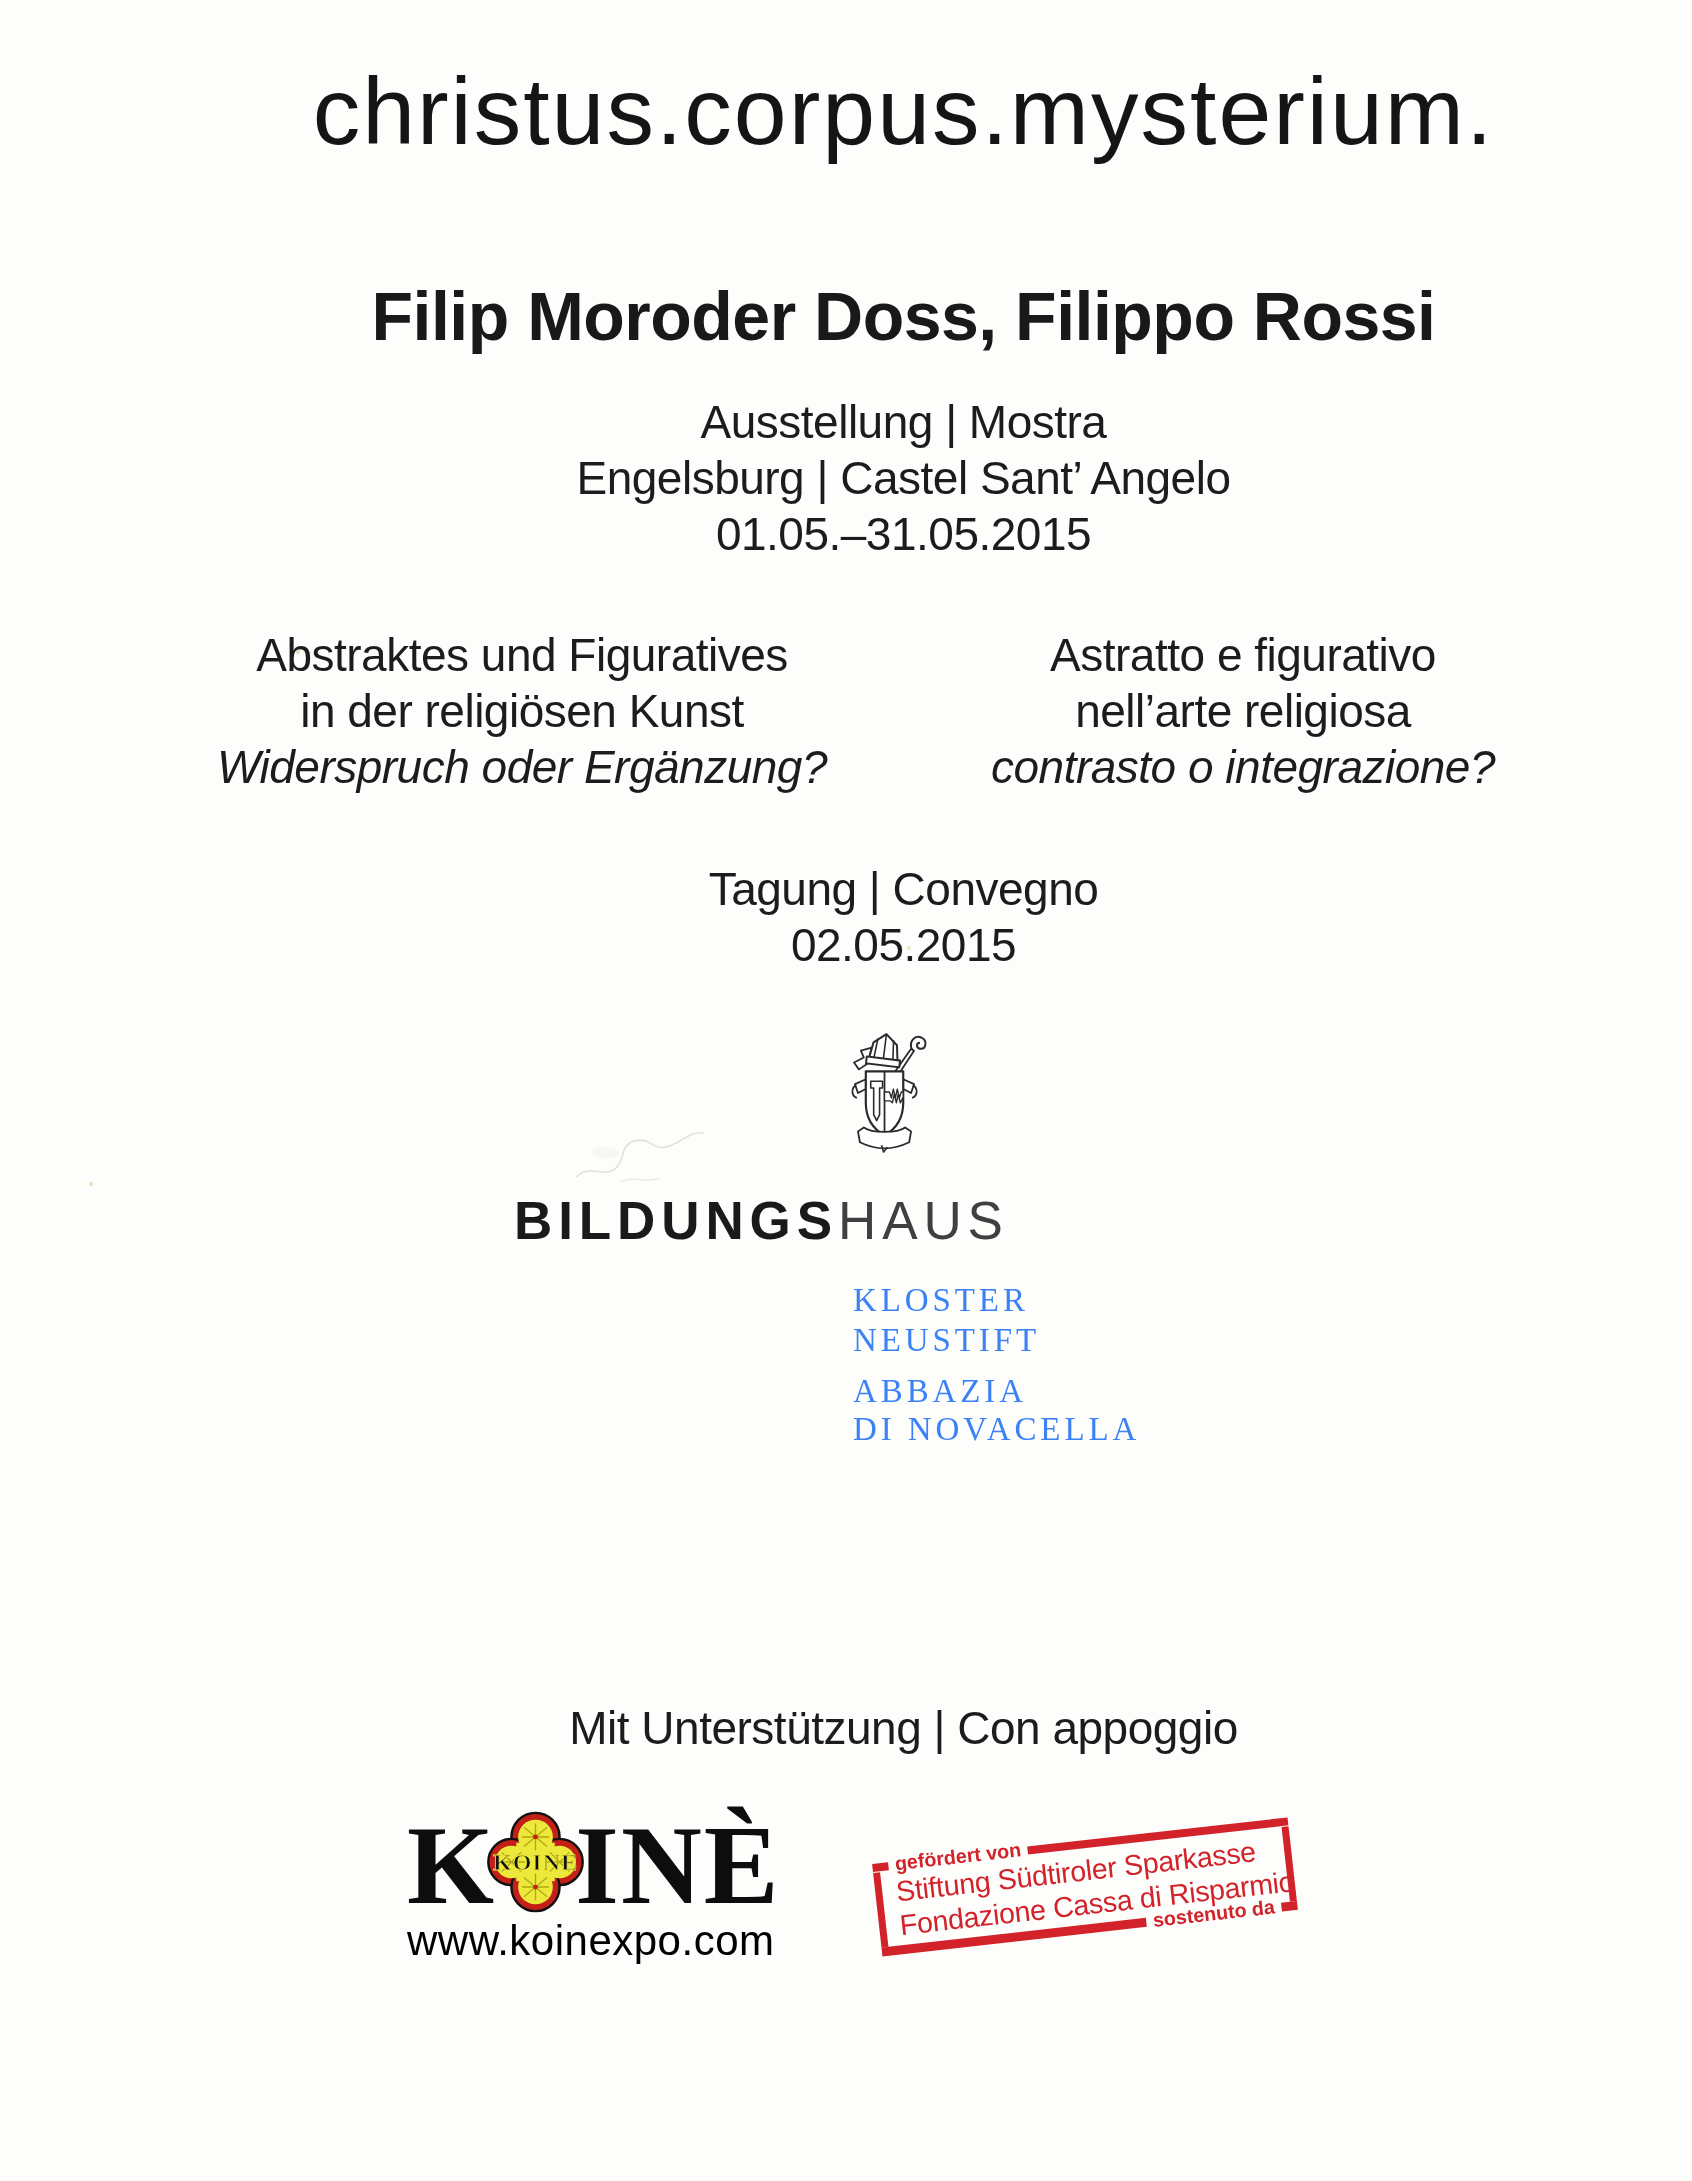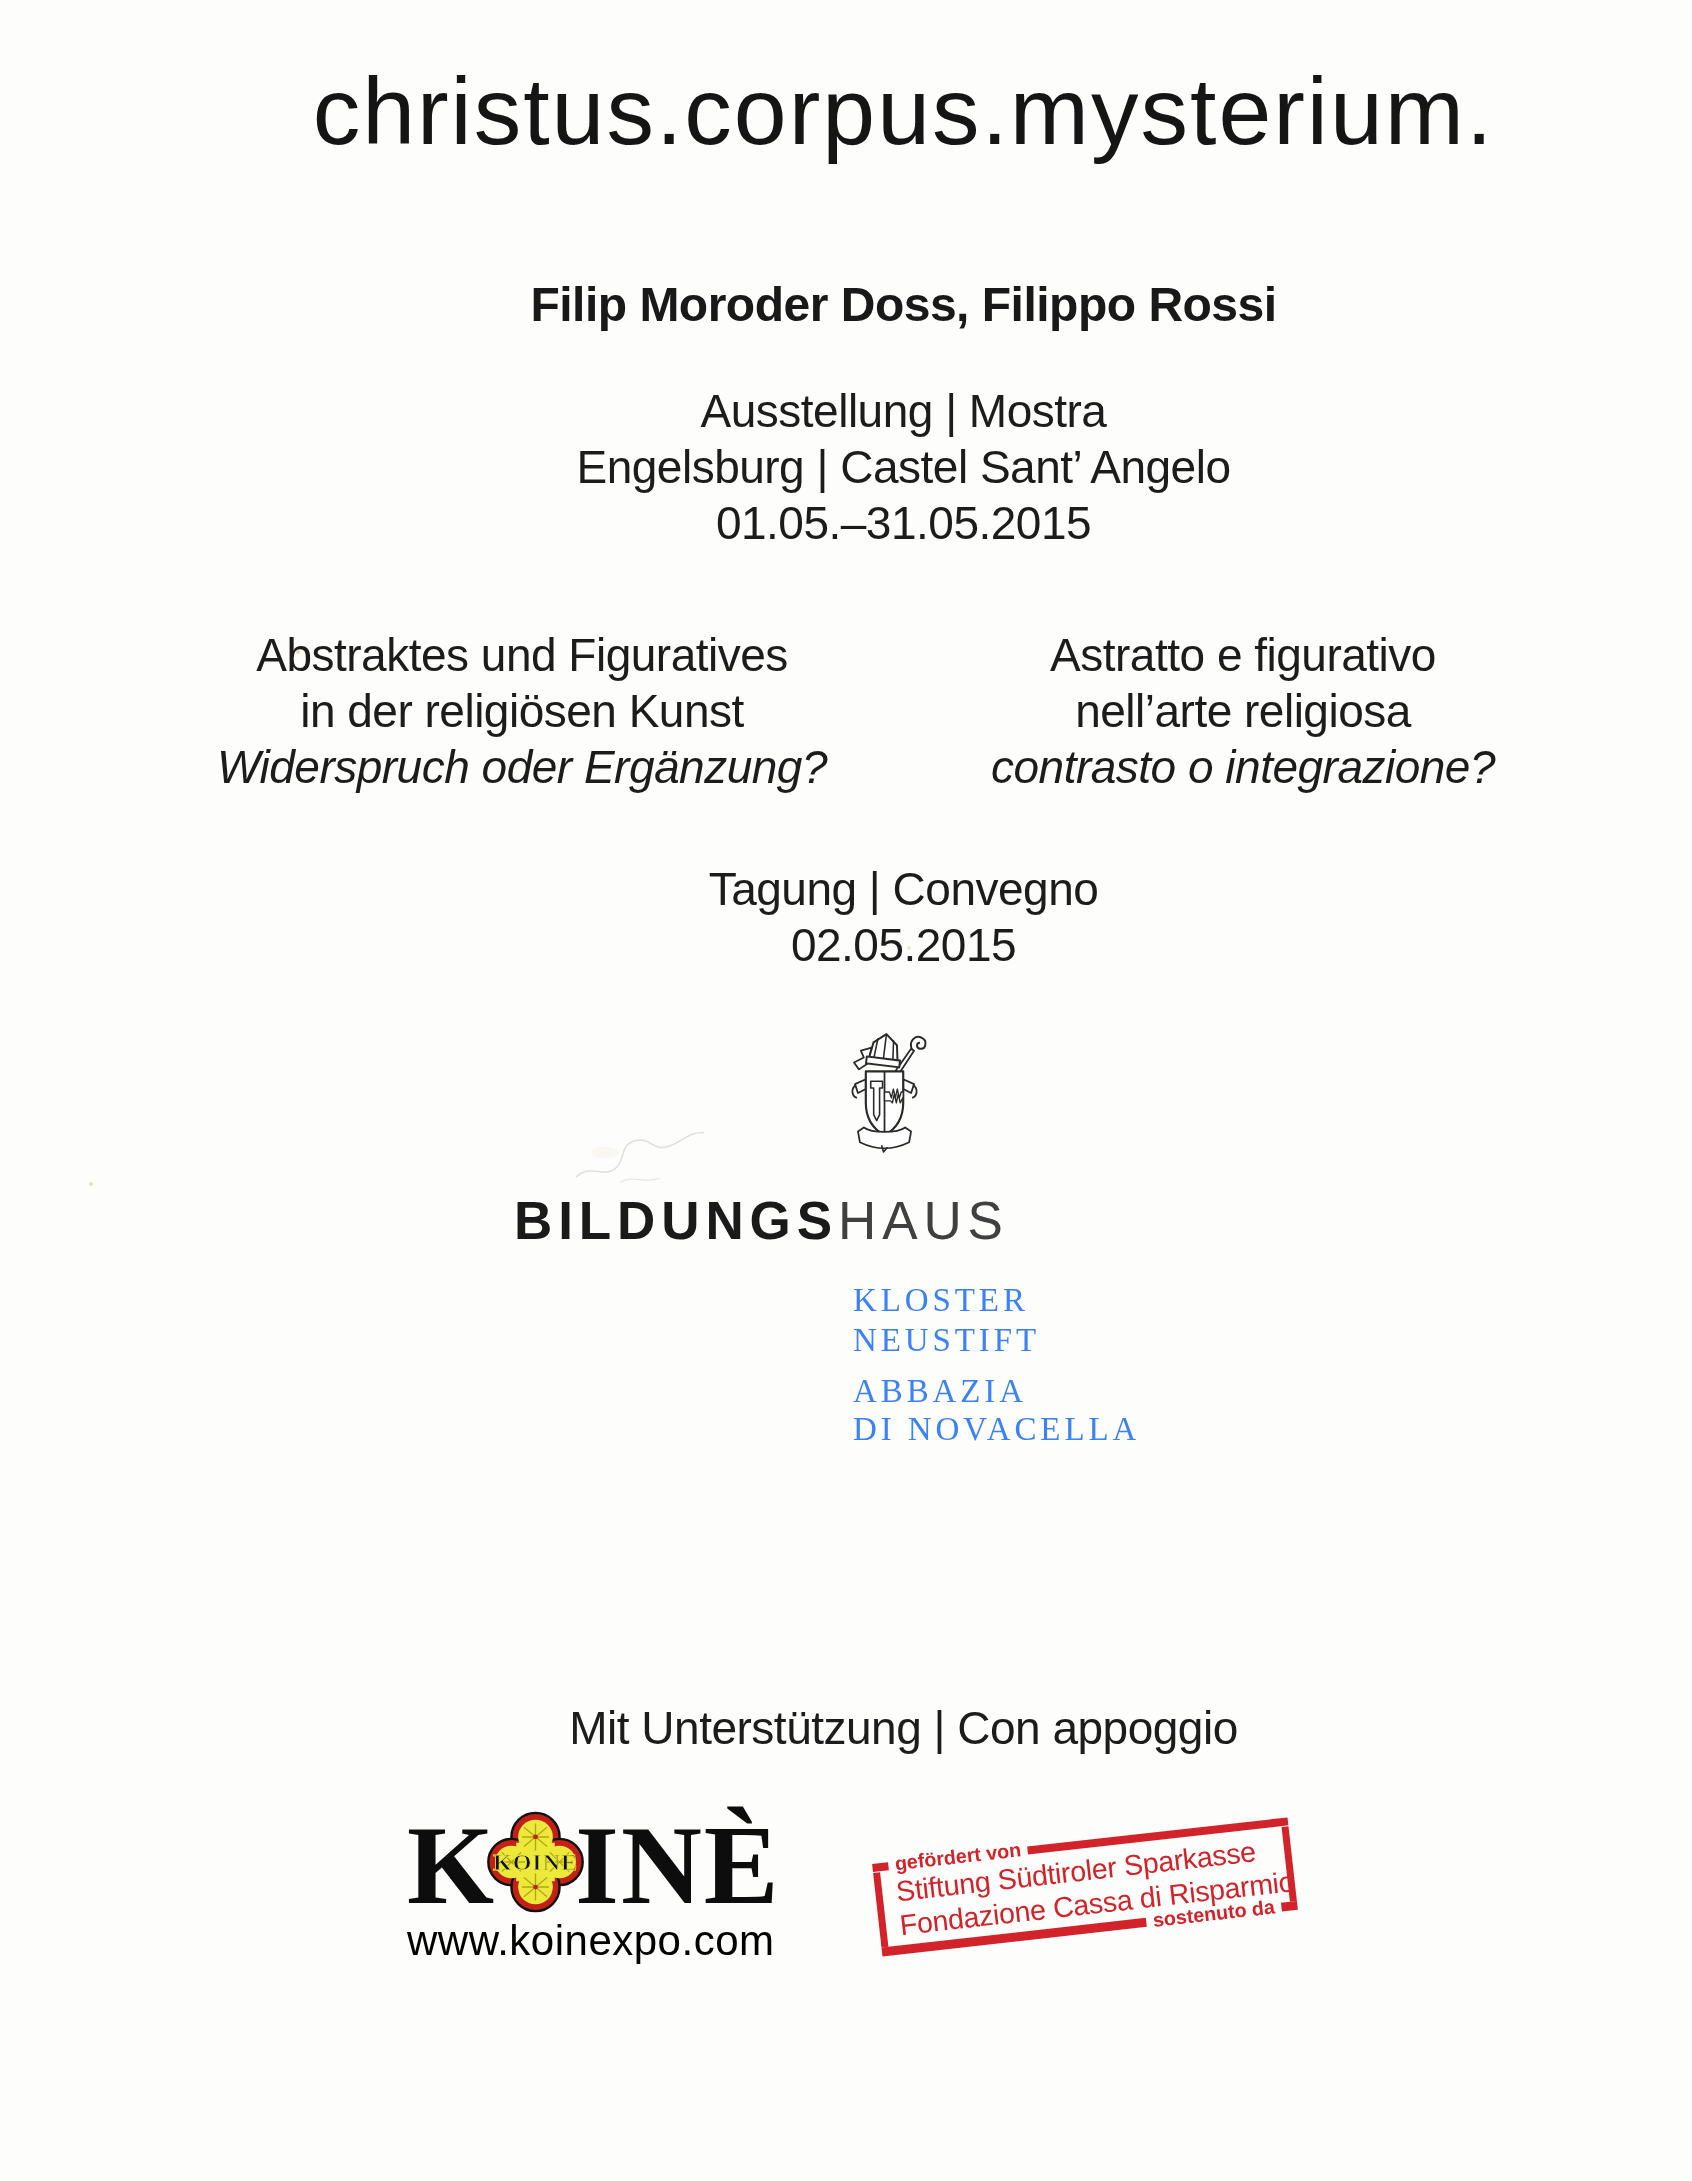--- a/index.html
+++ b/index.html
@@ -9,23 +9,23 @@
       radial-gradient(ellipse 120% 120% at 50% 45%, #fdfdfb 60%, #faf8f1 100%);
     font-family:"Liberation Sans", sans-serif;
     color:#1b1b1b;
   }
   .abs{position:absolute;}
   .centered{left:0;width:1692px;box-sizing:border-box;padding-left:115px;text-align:center;}
   
   .title{
     top:57px;font-size:95px;font-weight:300;letter-spacing:2px;color:#151515;
   }
-  .artists{top:277px;font-size:48px;font-weight:700;letter-spacing:-0.5px;color:#191919;}
+  .artists{top:277px;font-size:68px;font-weight:700;letter-spacing:-0.5px;color:#191919;}
   .block3{font-size:46px;line-height:56px;font-weight:400;color:#1c1c1c;letter-spacing:-0.5px;}
-  .exhib{top:383px;}
+  .exhib{top:394px;}
   .col{top:627px;width:690px;text-align:center;}
   .col .it{font-style:italic;}
   .col-left{left:177px;}
   .col-right{left:898px;text-align:center;}
   .tagung{top:861px;}
   .support{top:1700px;}
   
   .crest{left:838px;top:1030px;width:95px;height:126px;}
   .crest svg{width:100%;height:100%;}
   

